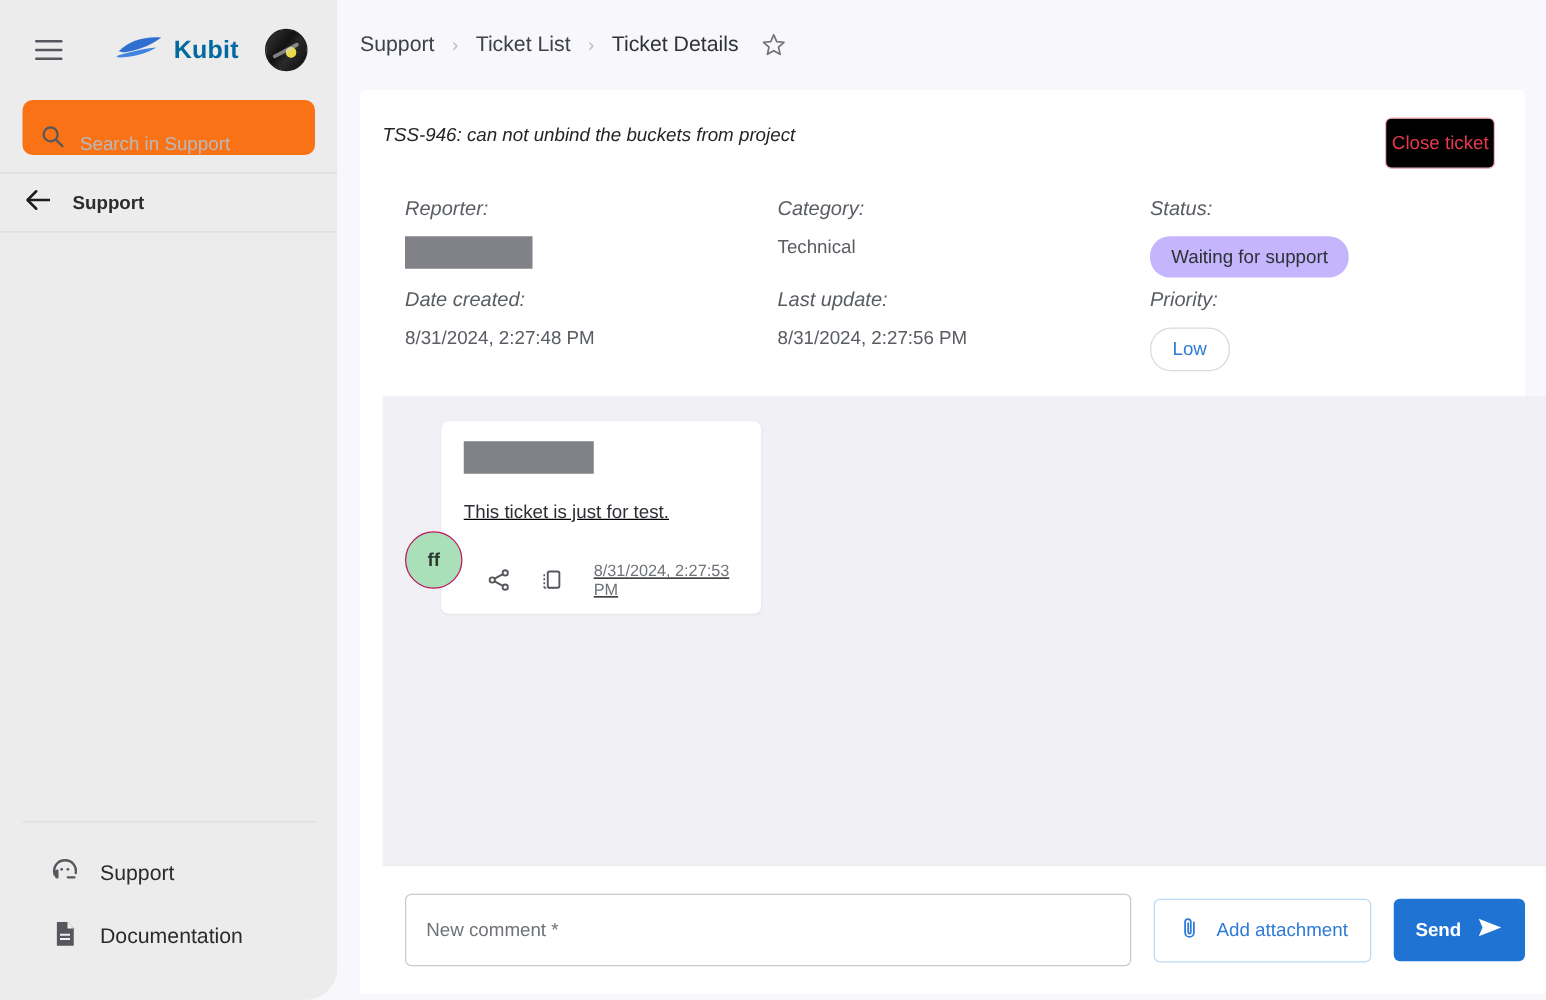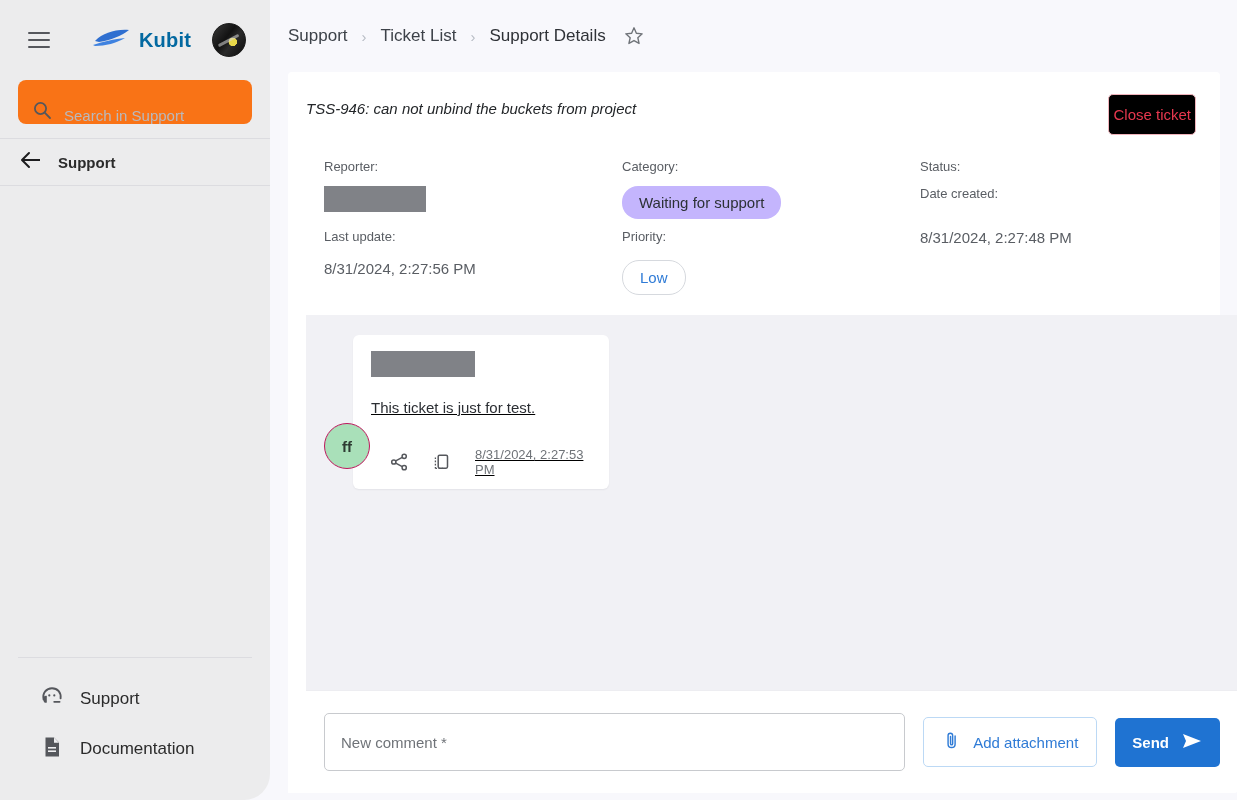--- a/index.html
+++ b/index.html
@@ -109,21 +109,21 @@
     font-size: 15px; font-family: "Liberation Sans", sans-serif;
     border-radius: 5px; padding: 11px 4px; cursor: pointer; white-space: nowrap;
   }
 
   .meta-grid {
     display: grid;
     grid-template-columns: 298px 298px 1fr;
     padding: 24px 18px 0 18px;
     row-gap: 0;
   }
-  .meta-label { font-size: 13px; color: #595d63; padding-bottom: 12px; }
+  .meta-label { font-size: 16px; color: #595d63; padding-bottom: 12px; font-style: italic; }
   .meta-value { font-size: 15px; color: #595d63; padding-bottom: 14px; }
   .redacted { display: inline-block; width: 102px; height: 26px; background: #808287; vertical-align: middle; }
   .meta-value.redacted-cell { padding-bottom: 16px; }
   .status-pill {
     display: inline-block; background: #c4b5fd; color: #2c3136;
     font-size: 15px; border-radius: 16px; padding: 8px 17px;
   }
   .priority-pill {
     display: inline-block; background: #fff; color: #2f7bd6;
     border: 1px solid #d6d9de; font-size: 15px;
@@ -266,21 +266,21 @@
     </div>
   </aside>
 
   <section class="main">
 
     <nav class="breadcrumb">
       <span class="crumb">Support</span>
       <span class="crumb-sep">›</span>
       <span class="crumb">Ticket List</span>
       <span class="crumb-sep">›</span>
-      <span class="crumb current">Support Details</span>
+      <span class="crumb current">Ticket Details</span>
       <span class="star-btn">
         <svg width="20" height="20" viewBox="0 0 22 22">
           <polygon points="11,2 13.6,8 20,8.6 15.2,12.9 16.6,19.2 11,16 5.4,19.2 6.8,12.9 2,8.6 8.4,8" fill="none" stroke="#6f7378" stroke-width="1.5" stroke-linejoin="round"></polygon>
         </svg>
       </span>
     </nav>
 
     <div class="panel">
       <div class="ticket-head">
         <div class="ticket-title-row">
@@ -289,20 +289,21 @@
         </div>
 
         <div class="meta-grid">
           <div class="meta-label">Reporter:</div>
           <div class="meta-label">Category:</div>
           <div class="meta-label">Status:</div>
 
           <div class="meta-value redacted-cell">
             <span class="redacted"></span>
           </div>
+          <div class="meta-value">Technical</div>
           <div class="meta-value meta-cell-pill">
             <span class="status-pill">Waiting for support</span>
           </div>
 
           <div class="meta-label">Date created:</div>
           <div class="meta-label">Last update:</div>
           <div class="meta-label">Priority:</div>
 
           <div class="meta-value">8/31/2024, 2:27:48 PM</div>
           <div class="meta-value">8/31/2024, 2:27:56 PM</div>

